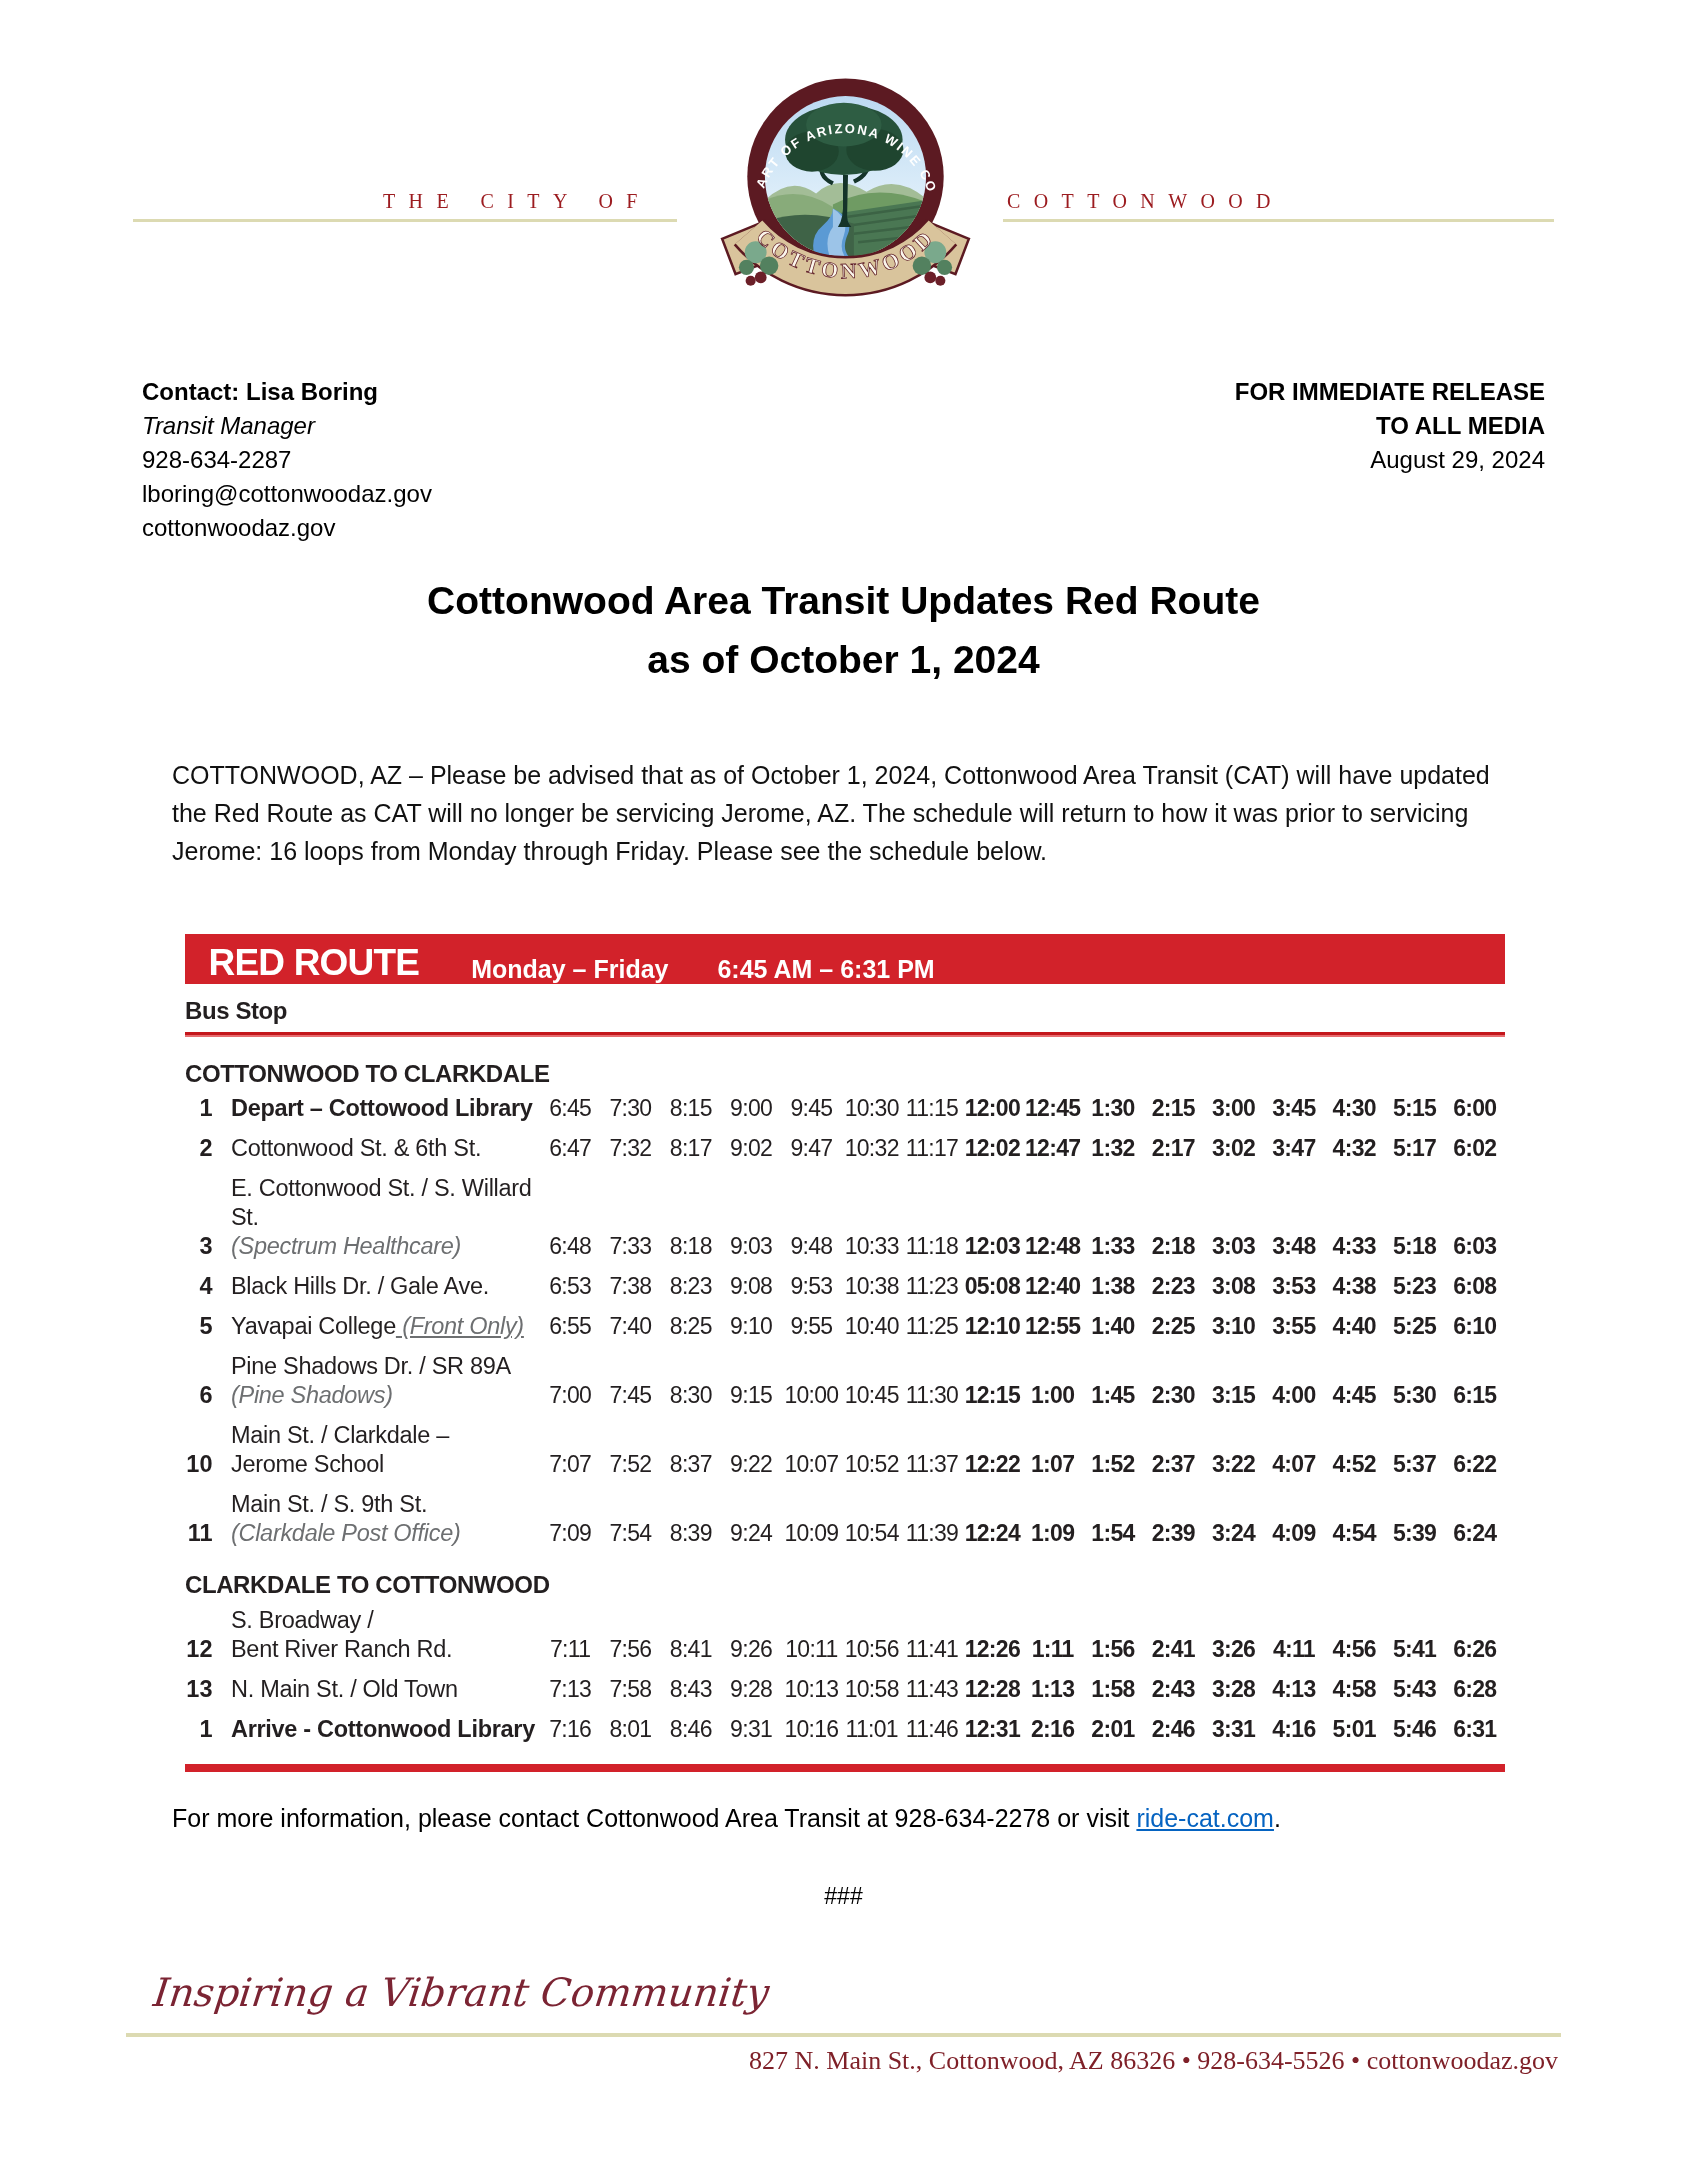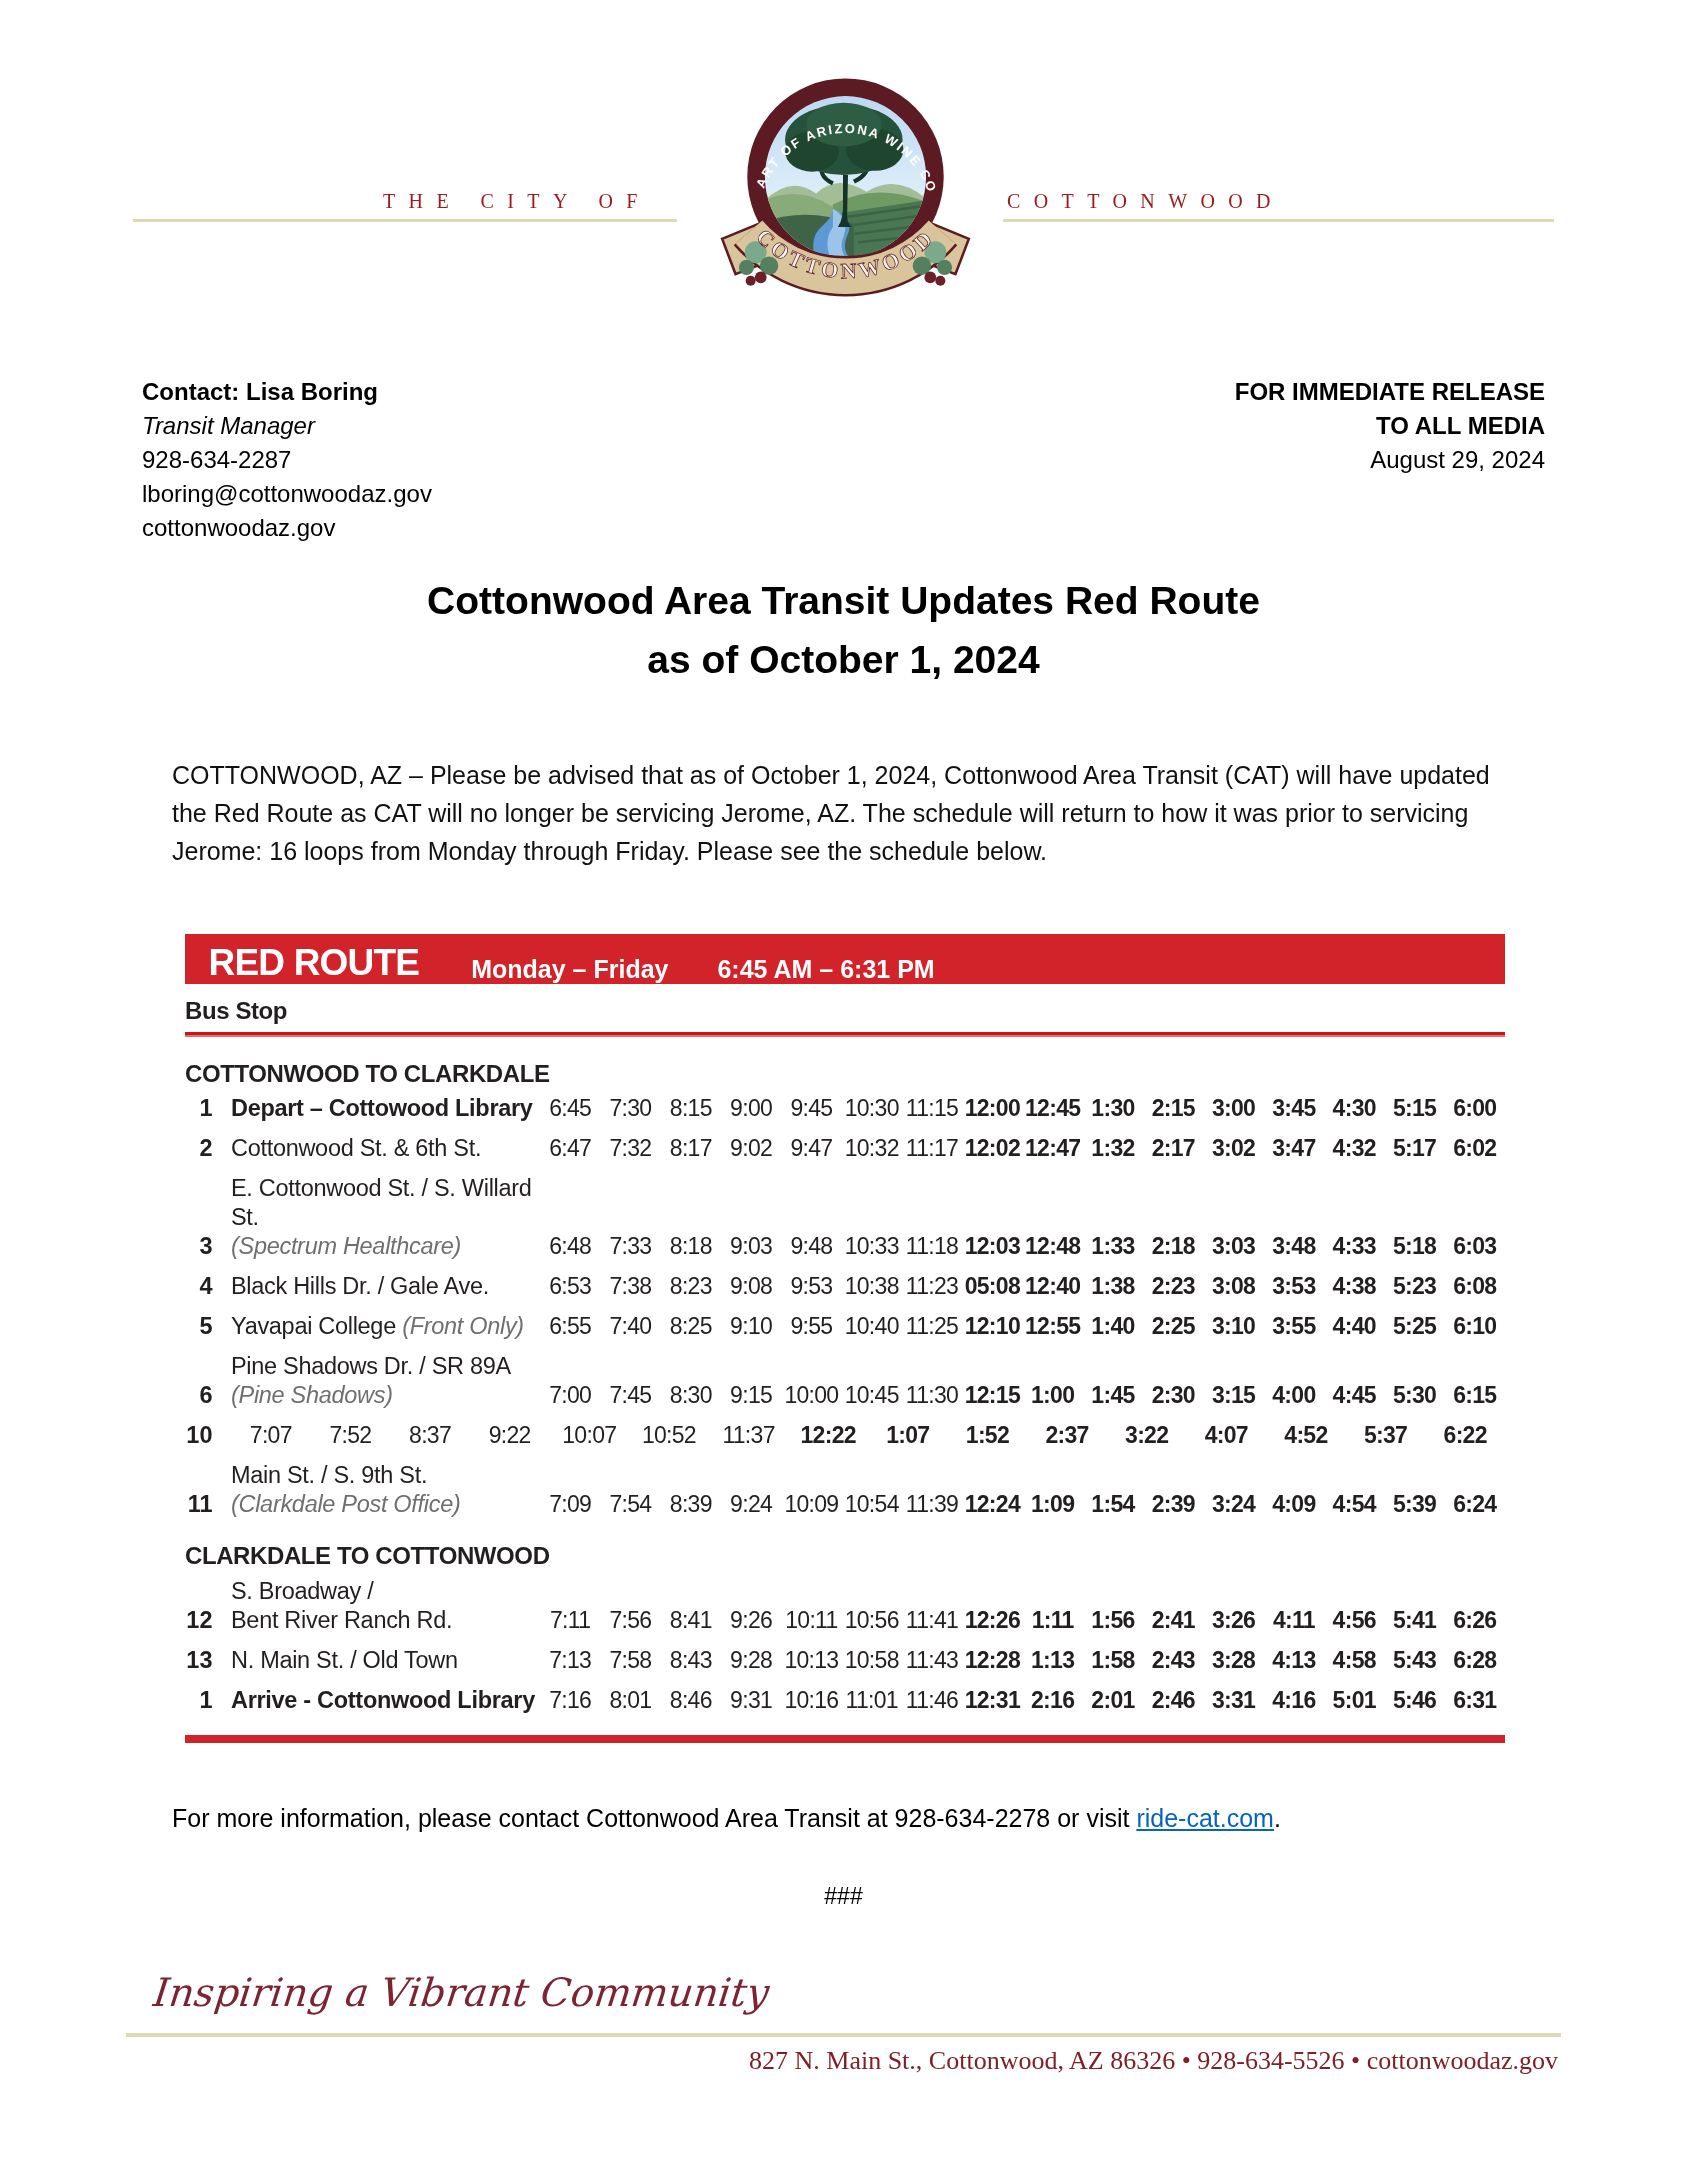--- a/index.html
+++ b/index.html
@@ -52,21 +52,21 @@
   .bus-stop { font-size:24px; font-weight:700; color:#231f20; margin-top:12.6px; letter-spacing:-0.4px; }
   .rule-red { height:2.5px; background:#c4161c; border-bottom:2.5px solid #e66d70; margin-top:7.6px; }
   .sec-heading { font-size:24px; font-weight:700; color:#231f20; letter-spacing:-0.4px; margin:23px 0 6.7px; }
   .srow { display:flex; align-items:flex-end; margin:0 0 11px; }
   .snum {
     flex:none; width:46px; text-align:right; padding-right:18.5px; box-sizing:border-box;
     font-weight:700; font-size:23.5px; color:#231f20; line-height:29px;
   }
   .sname { flex:none; width:309px; font-size:23.5px; color:#231f20; line-height:29px; letter-spacing:-0.3px; }
   .sname.bold .l1 { font-weight:700; }
-  .snote { font-style:italic; color:#6d6f71; }
+  .snote { font-style:italic; color:#6d6f71;text-decoration:underline; }
   .l2 { }
   .l2.italic { font-style:italic; color:#6d6f71; }
   .stimes { flex:1; display:flex; align-items:flex-end; }
   .stime { flex:1 1 0; text-align:center; font-size:23px; color:#231f20; letter-spacing:-0.7px; line-height:29px; white-space:nowrap; }
   .stime.b { font-weight:700; }
   .end-bar { height:7.6px; background:#d2222a; margin-top:20px; }
 
   
   .info { position:absolute; left:172px; top:1804px; font-size:25px; color:#000; }
   .info a, .info .link { color:#0563c1; text-decoration:underline; cursor:pointer; }
@@ -333,20 +333,24 @@
           <div class="stime b">2:30</div>
           <div class="stime b">3:15</div>
           <div class="stime b">4:00</div>
           <div class="stime b">4:45</div>
           <div class="stime b">5:30</div>
           <div class="stime b">6:15</div>
         </div>
       </div>
       <div class="srow">
         <div class="snum">10</div>
+        <div class="sname">
+          <div class="l1"><span>Main St. / Clarkdale –</span></div>
+          <div class="l2">Jerome School</div>
+        </div>
         <div class="stimes">
           <div class="stime">7:07</div>
           <div class="stime">7:52</div>
           <div class="stime">8:37</div>
           <div class="stime">9:22</div>
           <div class="stime">10:07</div>
           <div class="stime">10:52</div>
           <div class="stime">11:37</div>
           <div class="stime b">12:22</div>
           <div class="stime b">1:07</div>

